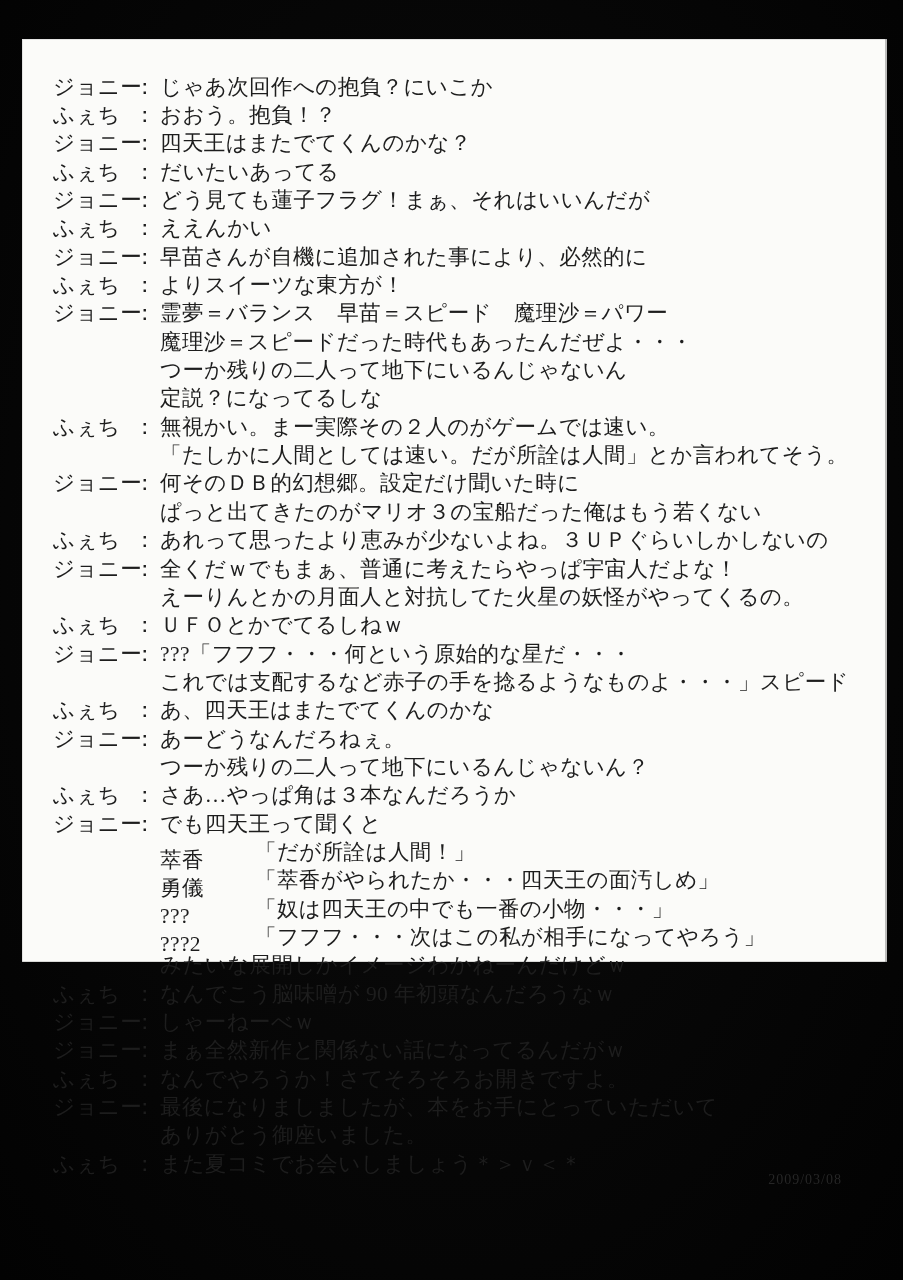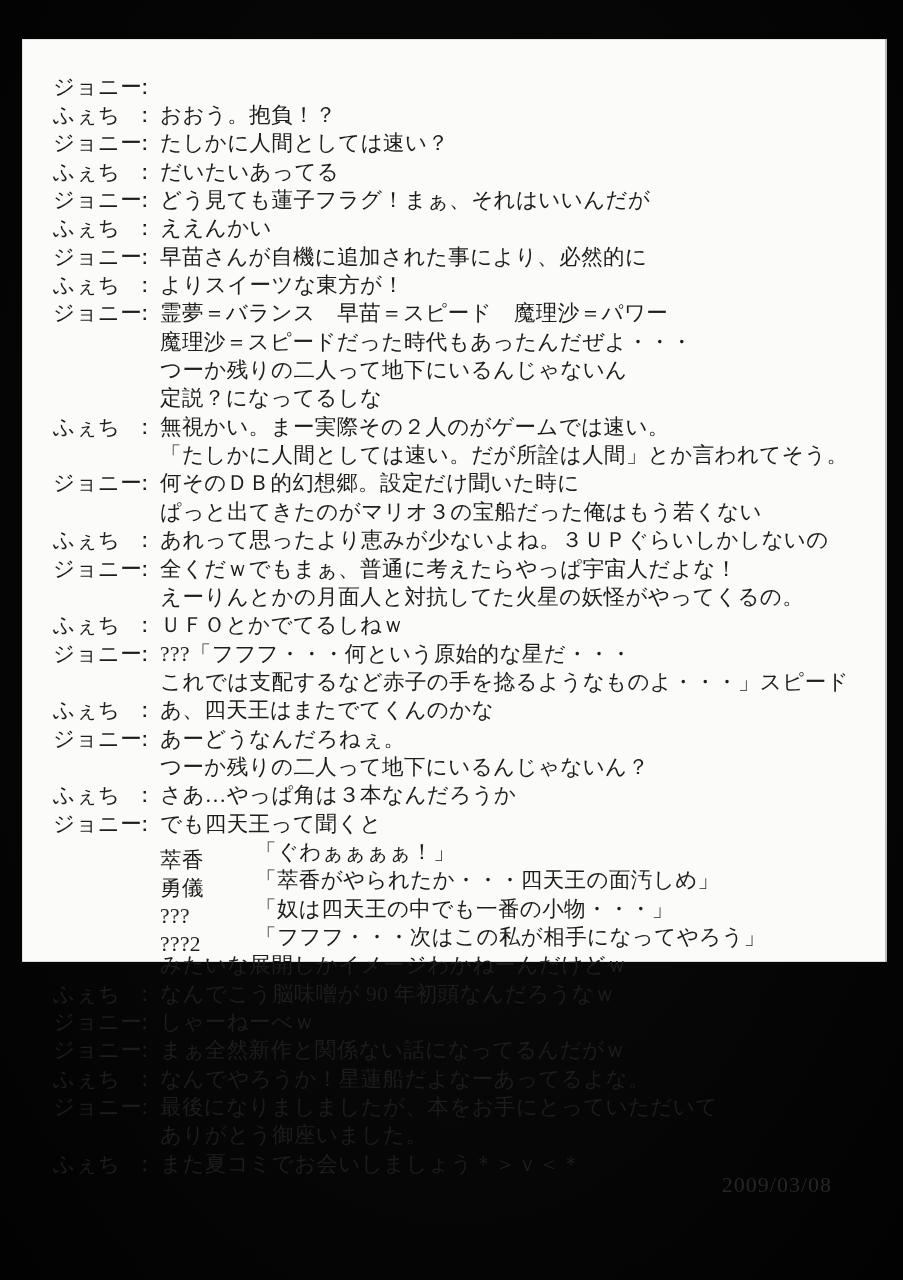--- a/index.html
+++ b/index.html
@@ -45,36 +45,36 @@
     white-space: pre;
     letter-spacing: 0.4px;
   }
   .spk { flex: none; width: 81px; }
   .col { flex: none; width: 26px; }
   .inner { flex: none; width: 95px; margin-top: 16px; }
   .txt { flex: none; }
   .date-line {
     position: absolute;
     top: 1133px;
-    right: 55px;
+    right: 45px;
     color: #262626;
-    font-size: 22px;
+    font-size: 14px;
     letter-spacing: 1px;
   }
 </style>
 </head>
 <body>
 
 <div class="scan-bg"></div>
 
 <div class="paper">
   <div class="content">
-      <div class="line"><span class="spk">ジョニー</span><span class="col">：</span></div>
+      <div class="line"><span class="spk">ジョニー</span><span class="col">：</span><span class="txt">じゃあ次回作への抱負？にいこか</span></div>
       <div class="line"><span class="spk">ふぇち</span><span class="col">：</span><span class="txt">おおう。抱負！？</span></div>
-      <div class="line"><span class="spk">ジョニー</span><span class="col">：</span><span class="txt">たしかに人間としては速い？</span></div>
+      <div class="line"><span class="spk">ジョニー</span><span class="col">：</span><span class="txt">四天王はまたでてくんのかな？</span></div>
       <div class="line"><span class="spk">ふぇち</span><span class="col">：</span><span class="txt">だいたいあってる</span></div>
       <div class="line"><span class="spk">ジョニー</span><span class="col">：</span><span class="txt">どう見ても蓮子フラグ！まぁ、それはいいんだが</span></div>
       <div class="line"><span class="spk">ふぇち</span><span class="col">：</span><span class="txt">ええんかい</span></div>
       <div class="line"><span class="spk">ジョニー</span><span class="col">：</span><span class="txt">早苗さんが自機に追加された事により、必然的に</span></div>
       <div class="line"><span class="spk">ふぇち</span><span class="col">：</span><span class="txt">よりスイーツな東方が！</span></div>
       <div class="line"><span class="spk">ジョニー</span><span class="col">：</span><span class="txt">霊夢＝バランス　早苗＝スピード　魔理沙＝パワー</span></div>
       <div class="line"><span class="spk"></span><span class="col"></span><span class="txt">魔理沙＝スピードだった時代もあったんだぜよ・・・</span></div>
       <div class="line"><span class="spk"></span><span class="col"></span><span class="txt">つーか残りの二人って地下にいるんじゃないん</span></div>
       <div class="line"><span class="spk"></span><span class="col"></span><span class="txt">定説？になってるしな</span></div>
       <div class="line"><span class="spk">ふぇち</span><span class="col">：</span><span class="txt">無視かい。まー実際その２人のがゲームでは速い。</span></div>
@@ -85,27 +85,27 @@
       <div class="line"><span class="spk">ジョニー</span><span class="col">：</span><span class="txt">全くだｗでもまぁ、普通に考えたらやっぱ宇宙人だよな！</span></div>
       <div class="line"><span class="spk"></span><span class="col"></span><span class="txt">えーりんとかの月面人と対抗してた火星の妖怪がやってくるの。</span></div>
       <div class="line"><span class="spk">ふぇち</span><span class="col">：</span><span class="txt">ＵＦＯとかでてるしねｗ</span></div>
       <div class="line"><span class="spk">ジョニー</span><span class="col">：</span><span class="txt">???「フフフ・・・何という原始的な星だ・・・</span></div>
       <div class="line"><span class="spk"></span><span class="col"></span><span class="txt">これでは支配するなど赤子の手を捻るようなものよ・・・」スピード</span></div>
       <div class="line"><span class="spk">ふぇち</span><span class="col">：</span><span class="txt">あ、四天王はまたでてくんのかな</span></div>
       <div class="line"><span class="spk">ジョニー</span><span class="col">：</span><span class="txt">あーどうなんだろねぇ。</span></div>
       <div class="line"><span class="spk"></span><span class="col"></span><span class="txt">つーか残りの二人って地下にいるんじゃないん？</span></div>
       <div class="line"><span class="spk">ふぇち</span><span class="col">：</span><span class="txt">さあ…やっぱ角は３本なんだろうか</span></div>
       <div class="line"><span class="spk">ジョニー</span><span class="col">：</span><span class="txt">でも四天王って聞くと</span></div>
-      <div class="line"><span class="spk"></span><span class="col"></span><span class="inner">萃香</span><span class="txt">「ぐわぁぁぁぁ！」</span></div>
+      <div class="line"><span class="spk"></span><span class="col"></span><span class="inner">萃香</span><span class="txt">「だが所詮は人間！」</span></div>
       <div class="line"><span class="spk"></span><span class="col"></span><span class="inner">勇儀</span><span class="txt">「萃香がやられたか・・・四天王の面汚しめ」</span></div>
       <div class="line"><span class="spk"></span><span class="col"></span><span class="inner">???</span><span class="txt">「奴は四天王の中でも一番の小物・・・」</span></div>
       <div class="line"><span class="spk"></span><span class="col"></span><span class="inner">???2</span><span class="txt">「フフフ・・・次はこの私が相手になってやろう」</span></div>
       <div class="line"><span class="spk"></span><span class="col"></span><span class="txt">みたいな展開しかイメージわかねーんだけどｗ</span></div>
       <div class="line"><span class="spk">ふぇち</span><span class="col">：</span><span class="txt">なんでこう脳味噌が 90 年初頭なんだろうなｗ</span></div>
       <div class="line"><span class="spk">ジョニー</span><span class="col">：</span><span class="txt">しゃーねーべｗ</span></div>
       <div class="line"><span class="spk">ジョニー</span><span class="col">：</span><span class="txt">まぁ全然新作と関係ない話になってるんだがｗ</span></div>
-      <div class="line"><span class="spk">ふぇち</span><span class="col">：</span><span class="txt">なんでやろうか！星蓮船だよなーあってるよな。</span></div>
+      <div class="line"><span class="spk">ふぇち</span><span class="col">：</span><span class="txt">なんでやろうか！さてそろそろお開きですよ。</span></div>
       <div class="line"><span class="spk">ジョニー</span><span class="col">：</span><span class="txt">最後になりましましたが、本をお手にとっていただいて</span></div>
       <div class="line"><span class="spk"></span><span class="col"></span><span class="txt">ありがとう御座いました。</span></div>
       <div class="line"><span class="spk">ふぇち</span><span class="col">：</span><span class="txt">また夏コミでお会いしましょう＊＞ｖ＜＊</span></div>
     </div>
   <div class="date-line">2009/03/08</div>
 </div>
 
 </body></html>

